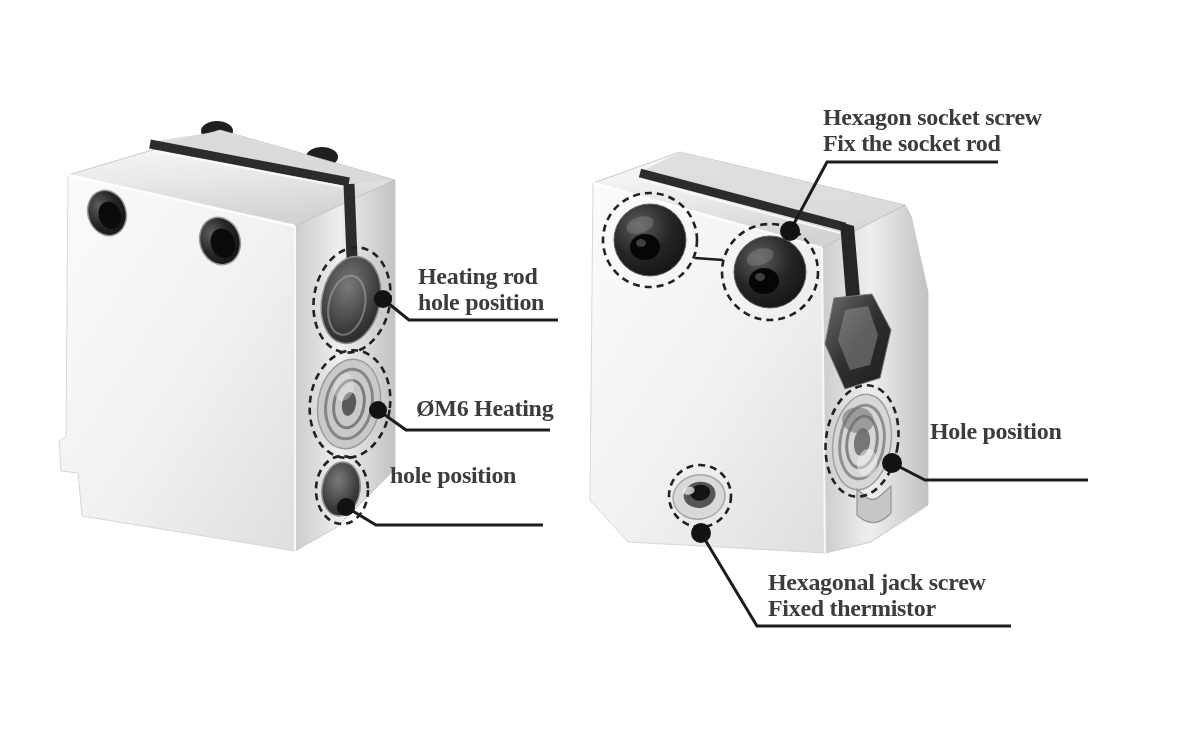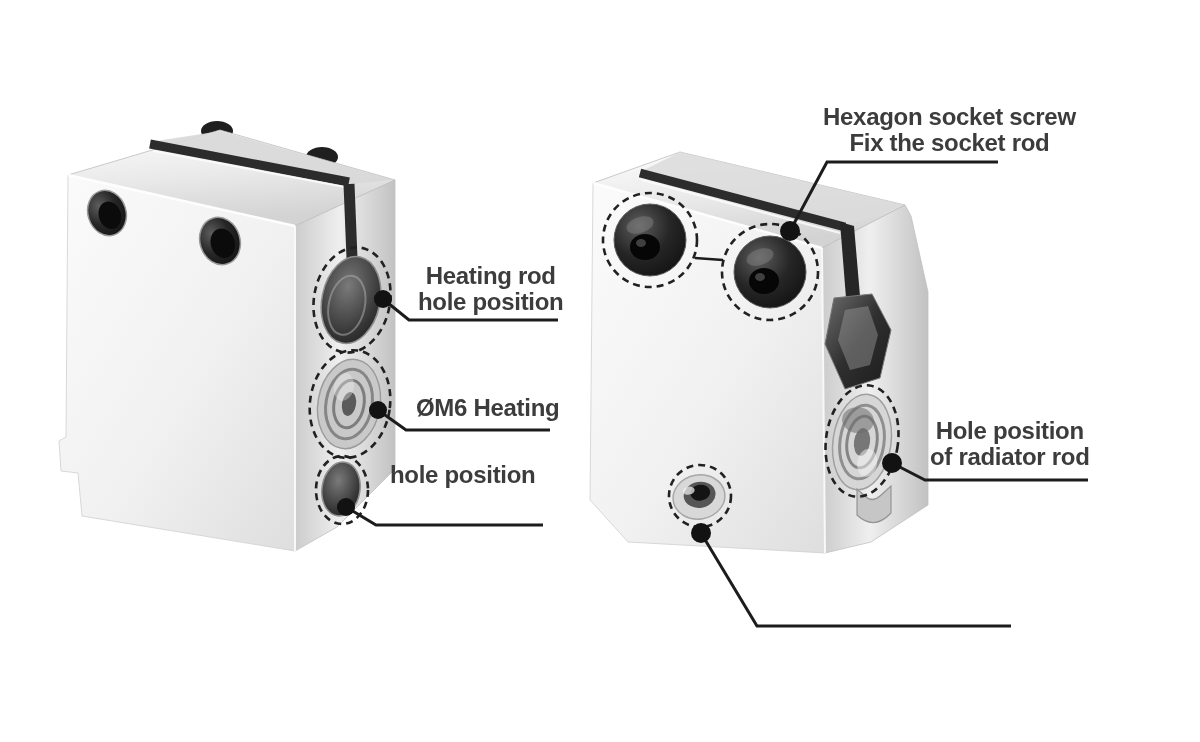--- a/index.html
+++ b/index.html
@@ -1,18 +1,18 @@
 <!DOCTYPE html>
 <html><head>
 <meta charset="utf-8">
 <style>
   html,body{margin:0;padding:0;background:#ffffff;}
   .canvas{
     position:relative;width:1200px;height:670px;background:#ffffff;
-    overflow:hidden;font-family:Liberation Sans, sans-serif;text-align:center;
+    overflow:hidden;font-family:Liberation Serif, serif;
   }
   .scene{position:absolute;left:0;top:0;}
   .label{
     position:absolute;color:#3c3c3c;font-size:24px;line-height:26px;
     font-weight:700;letter-spacing:-0.3px;white-space:nowrap;
   }
   .label span{display:block;}
 </style>
 </head>
 <body>
@@ -189,17 +189,20 @@
   <div class="label" style="left:416px;top:395px;">
     <span>ØM6 Heating</span>
   </div>
 
   <div class="label" style="left:390px;top:462px;">
     <span>hole position</span>
   </div>
 
   <div class="label" style="left:930px;top:418px;">
     <span>Hole position</span>
-    <span>of radiator rod</span>
-  </div>
-
+  </div>
+
+  <div class="label" style="left:768px;top:569px;">
+    <span>Hexagonal jack screw</span>
+    <span>Fixed thermistor</span>
+  </div>
 
 </div>
 
 </body></html>

